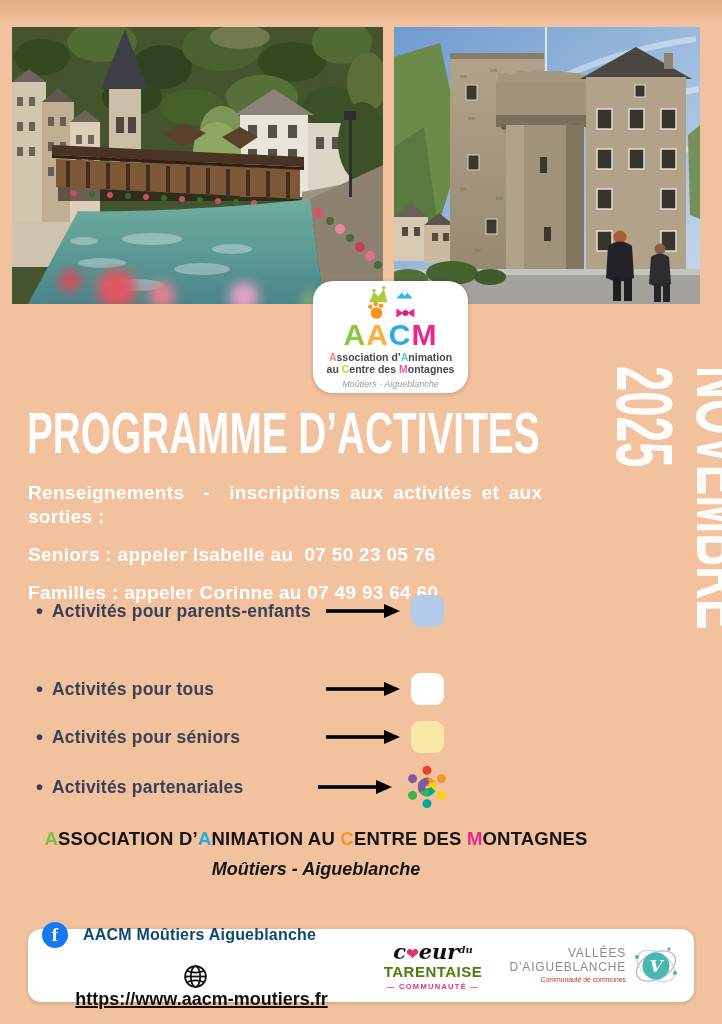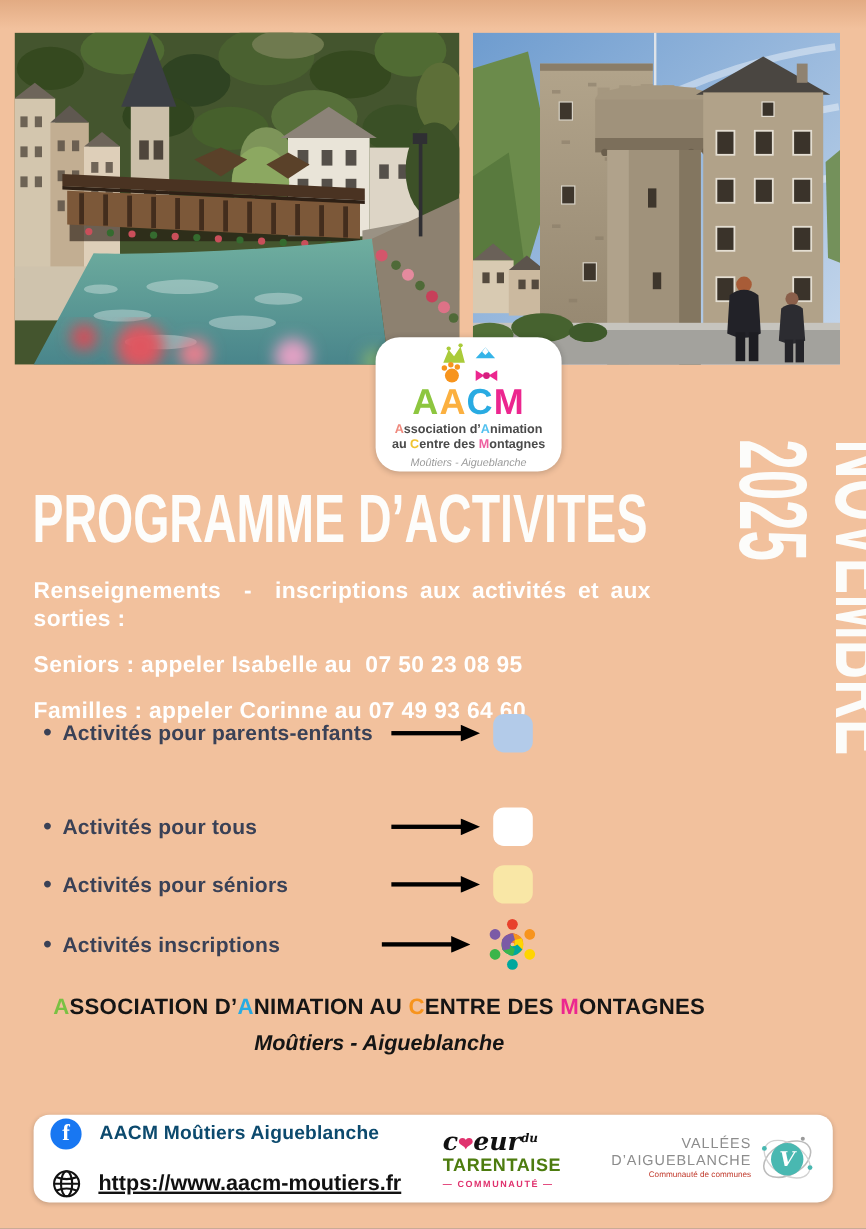--- a/index.html
+++ b/index.html
@@ -46,29 +46,29 @@
   .assoc-main{font-size:18.5px;font-weight:700;letter-spacing:.2px;}
   .c-green{color:#7ac143}.c-blue{color:#29abe2}.c-orange{color:#f7941d}.c-pink{color:#ec268f}
   .assoc-loc{font-size:18px;font-weight:700;font-style:italic;margin-top:9px;}
   .assoc-addr{font-size:17.5px;font-weight:700;margin-top:9px;white-space:pre;}
   
   .footer{position:absolute;left:28px;top:929px;width:666px;height:73px;background:#fff;
           border-radius:13px;box-shadow:0 1px 4px rgba(0,0,0,.18);display:flex;align-items:center;
           padding:0 14px;box-sizing:border-box;}
   .fb-col{width:305px;}
   .fb-row{display:flex;align-items:center;}
-  .fb-row + .fb-row{margin-top:16px;}
+  .fb-row + .fb-row{margin-top:16px;flex-direction:column;}
   .fb-circle{width:26px;height:26px;border-radius:50%;background:#1877f2;color:#fff;
              font-weight:700;font-size:19px;text-align:center;line-height:25px;flex:none;
              font-family:"Liberation Serif",serif;}
   .globe{flex:none;width:25px;height:25px;margin-left:1px;}
   .fb-label{font-size:16px;font-weight:700;color:#0c4a6e;margin-left:15px;letter-spacing:.2px;}
   .url{font-size:18px;font-weight:700;color:#111;margin-left:14px;text-decoration:underline;
        text-decoration-thickness:2px;}
-  .tarentaise{width:128px;text-align:left;line-height:1;margin-left:22px;flex:none;}
+  .tarentaise{width:128px;text-align:center;line-height:1;margin-left:22px;flex:none;}
   .tar-script{font-family:"DejaVu Serif",serif;font-style:italic;font-weight:700;font-size:21px;color:#111;}
   .tar-heart{color:#e0326e;font-size:15px;font-style:normal;}
   .tar-du{font-size:10px;vertical-align:6px;}
   .tar-name{font-size:15px;font-weight:800;color:#4d7c0f;letter-spacing:.5px;margin-top:2px;}
   .tar-sub{font-size:7.5px;font-weight:700;color:#e0326e;letter-spacing:1.3px;margin-top:4px;}
   .vallees{margin-left:auto;display:flex;align-items:center;}
   .val-text{text-align:right;line-height:1.15;}
   .val-l1,.val-l2{font-size:12px;font-weight:400;color:#8c8c8c;letter-spacing:.8px;}
   .val-l3{font-size:6.8px;color:#c0392b;margin-top:1px;}
   .val-orbit{width:48px;height:48px;margin-left:6px;flex:none;}
@@ -370,21 +370,21 @@
     <div class="logo-sub"><span class="ls-salmon">A</span><span>ssociation d’</span><span class="ls-blue">A</span><span>nimation</span></div>
     <div class="logo-sub" style="margin-top:0;"><span>au </span><span class="ls-yellow">C</span><span>entre des </span><span class="ls-pink">M</span><span>ontagnes</span></div>
     <div class="logo-loc">Moûtiers - Aigueblanche</div>
   </div>
 
   <div class="title">PROGRAMME D’ACTIVITES</div>
 
   <div class="info">
     <div class="info-line just">Renseignements  -  inscriptions aux activités et aux</div>
     <div class="info-line">sorties :</div>
-    <div class="info-line info-phone">Seniors : appeler Isabelle au  07 50 23 08 95</div>
+    <div class="info-line info-phone">Seniors : appeler Isabelle au  07 50 23 05 76</div>
     <div class="info-line info-phone">Familles : appeler Corinne au 07 49 93 64 60</div>
   </div>
 
   <div class="side-banner">NOVEMBRE 2025</div>
 
   <div class="legend-row" style="top:589px;">
     <span class="legend-bullet"></span>
     <span class="legend-label">Activités pour parents-enfants</span>
     <span class="legend-spacer"></span>
     <svg class="legend-arrow" width="74" height="14" viewBox="0 0 74 14">
@@ -408,21 +408,21 @@
     <span class="legend-label">Activités pour tous</span>
     <span class="legend-spacer"></span>
     <svg class="legend-arrow" width="74" height="14" viewBox="0 0 74 14">
       <rect x="0" y="5.2" width="60" height="3.6" fill="#000"></rect>
         <polygon points="58,0 74,7 58,14" fill="#000"></polygon>
     </svg>
     <span class="legend-swatch" style="background-color: rgb(255, 255, 255);"></span>
   </div>
   <div class="legend-row" style="top:765px;">
     <span class="legend-bullet"></span>
-    <span class="legend-label">Activités inscriptions</span>
+    <span class="legend-label">Activités partenariales</span>
     <span class="legend-spacer"></span>
     <svg class="legend-arrow" width="74" height="14" viewBox="0 0 74 14">
       <rect x="0" y="5.2" width="60" height="3.6" fill="#000"></rect>
         <polygon points="58,0 74,7 58,14" fill="#000"></polygon>
     </svg>
     <svg class="legend-people" width="48" height="48" viewBox="0 0 46 46">
       <g transform="rotate(0 23 23)" fill="#e8412c">
           <circle cx="23" cy="7" r="4.3"></circle>
           <path d="M15,19 Q23,9 31,19 L27,23 Q23,20 19,23 Z"></path>
         </g>

